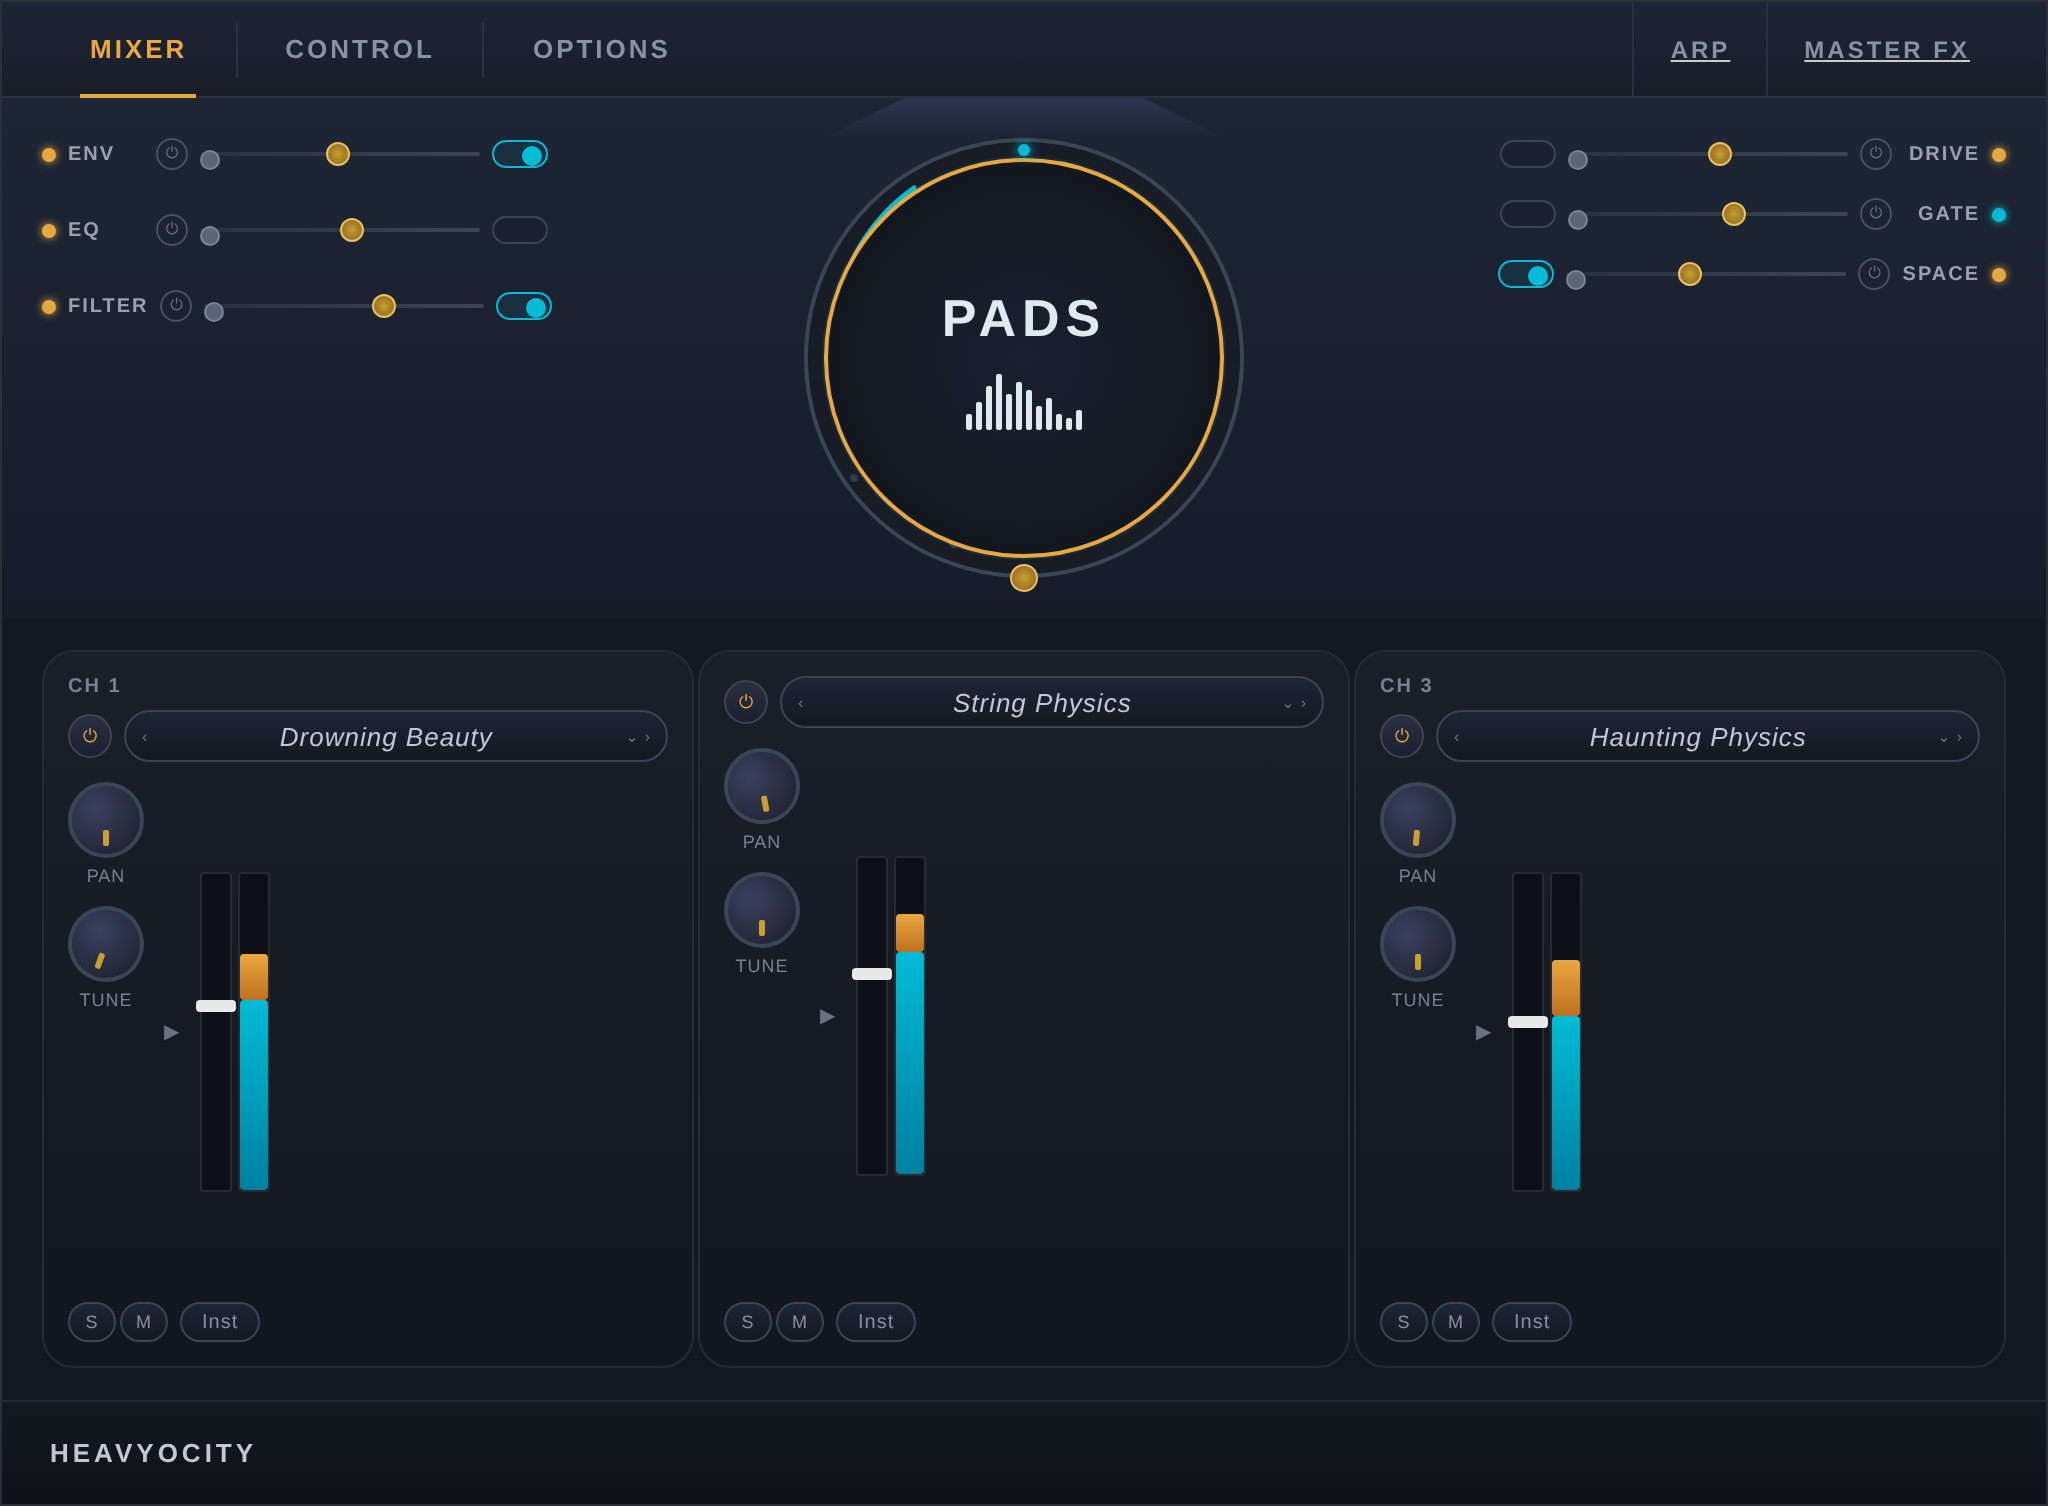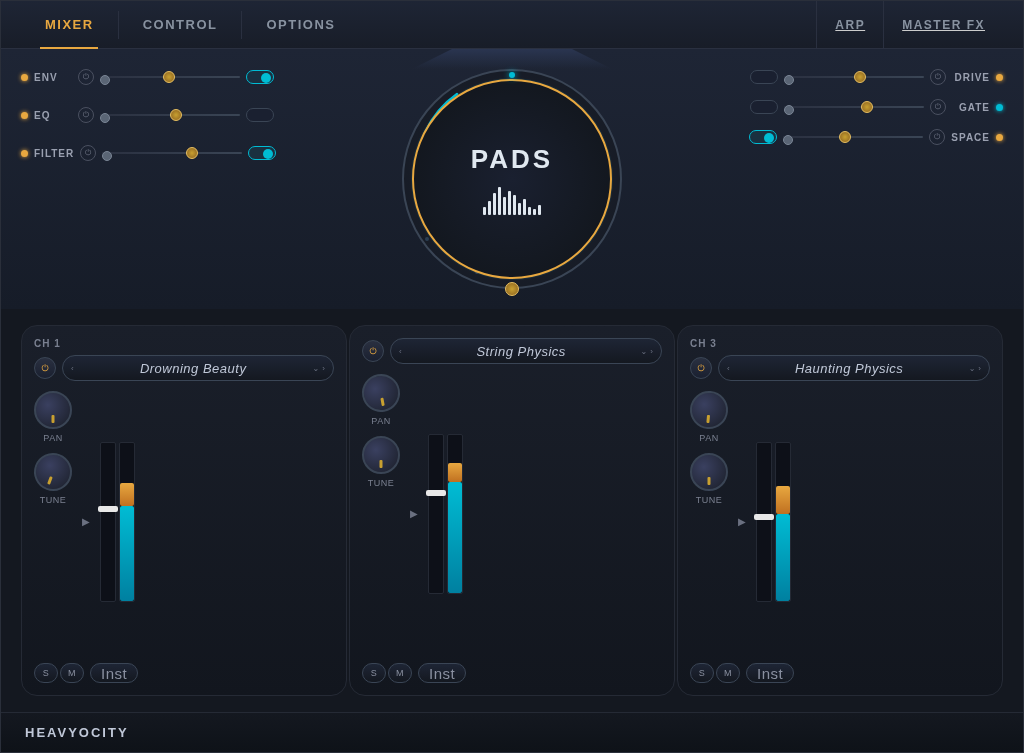--- a/index.html
+++ b/index.html
@@ -547,31 +547,31 @@
       justify-content: center;
       letter-spacing: 0.5px;
     }
 
     .inst-btn {
       height: 20px;
       padding: 0 10px;
       border-radius: 10px;
       border: 1px solid #3a4555;
       background: linear-gradient(180deg, #1e2535, #141820);
-      font-size: 15px;
+      font-size: 10px;
       color: #8a90a0;
       cursor: pointer;
       display: flex;
       align-items: center;
       letter-spacing: 0.5px;
     }
 
     
     .app-footer {
-      height: 40px;
+      height: 52px;
       background: linear-gradient(180deg, #141820 0%, #0e1218 100%);
       border-top: 1px solid #252a35;
       display: flex;
       align-items: center;
       justify-content: space-between;
       padding: 0 24px;
       text-align: center;
     }
 
     .heavyocity-logo {

